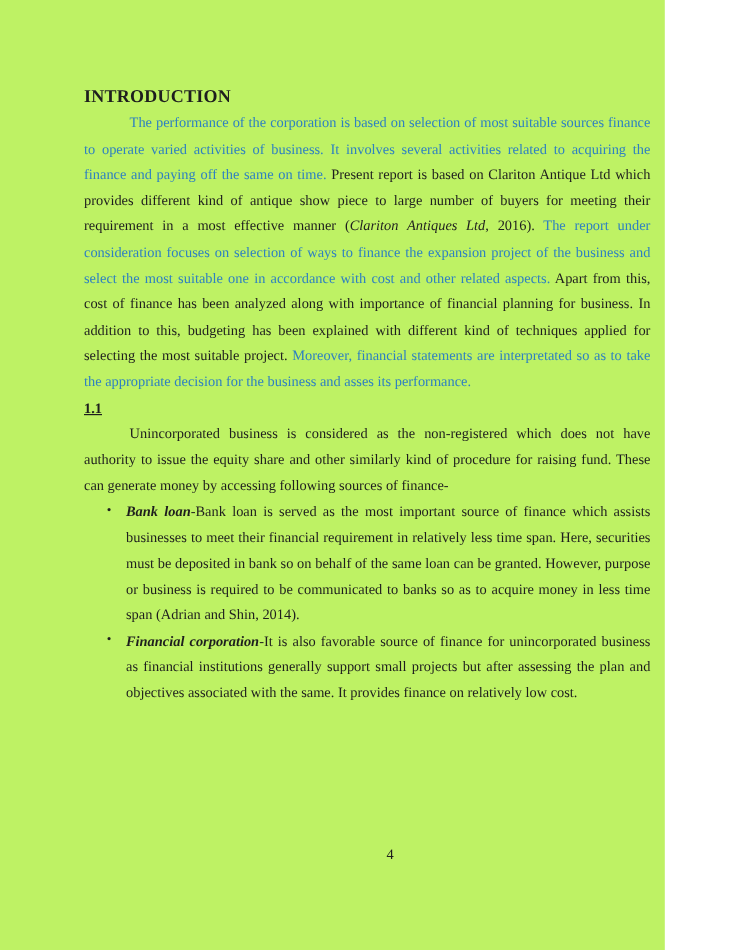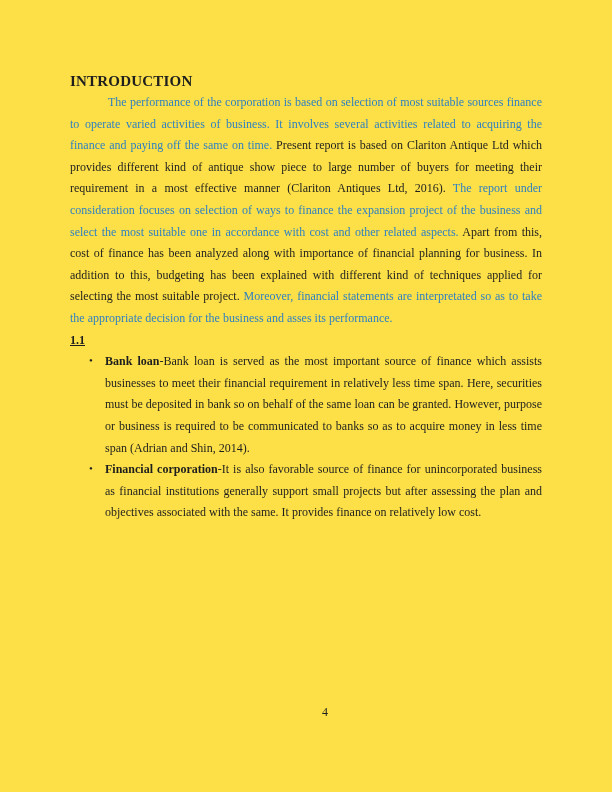--- a/index.html
+++ b/index.html
@@ -1,21 +1,21 @@
 <!DOCTYPE html>
 <html style="--accent: #2f81c1; --ink: #1e1e1e;"><head>
 <meta charset="utf-8">
 <style>
   html,body{margin:0;padding:0;}
   body{
     width:612px;height:792px;background:#ffffff;overflow:hidden;
     font-family:"Liberation Serif","DejaVu Serif",serif;
   }
   .page{
-    position:relative;width:612px;height:792px;background:#fde047;overflow:hidden;
+    position:relative;width:554px;height:792px;background:#bef264;overflow:hidden;
     color:var(--ink,#1e1e1e);
   }
   .content{
     position:absolute;left:70px;top:70px;width:472px;
   }
   .h1{
     font-size:15px;font-weight:bold;font-style:normal;
     line-height:22px;margin:0;letter-spacing:0.2px;
   }
   .h2u{
@@ -32,35 +32,36 @@
   p.para.indent{text-indent:38px;}
   ul.bullets{margin:0;padding:0;list-style:none;}
   ul.bullets li{
     position:relative;margin-left:35px;font-size:12px;line-height:21.6px;
     text-align:justify;
   }
   ul.bullets li .marker{
     position:absolute;left:-16px;top:-1px;font-size:11px;
   }
   .run-blue{color:var(--accent,#2f81c1);}
-  .run-italic{}
+  .run-italic{font-style:italic;}
   .run-bold{font-weight:bold;}
   .footer{
     position:absolute;left:38px;top:702px;width:574px;
     text-align:center;font-size:12px;line-height:21.6px;
   }
 </style>
 </head>
 <body>
 
 <div class="page">
   <main class="content" id="doc-content">
       <h2 class="h1">INTRODUCTION</h2>
       <p class="para indent"><span class="run-blue">The performance of the corporation is based on selection of most suitable sources finance to operate varied activities of business. It involves several activities related to acquiring the finance and paying off the same on time.  </span><span>Present report is based on Clariton Antique Ltd which provides different kind of antique show piece to large number of buyers for meeting their requirement in a most effective manner (</span><span class="run-italic">Clariton Antiques Ltd</span><span>, 2016). </span><span class="run-blue">The report under consideration focuses on selection of ways to finance the expansion project of the business and select the most suitable one in accordance with cost and other related aspects.</span><span>  Apart from this, cost of finance has been analyzed along with importance of financial planning for business. In addition to this, budgeting has been explained with different kind of techniques applied for selecting the most suitable project. </span><span class="run-blue">Moreover, financial statements are interpretated so as to take the appropriate decision for the business and asses its performance.</span></p>
       <h3 class="h2u">1.1</h3>
+      <p class="para indent"><span>Unincorporated business is considered as the non-registered which does not have authority to issue the equity share and other similarly kind of procedure for raising fund. These can generate money by accessing following sources of finance-</span></p>
       <ul class="bullets">
         <li><span class="marker">•</span><span class="run-italic run-bold">Bank loan</span><span>-Bank loan is served as the most important source of finance which assists businesses to meet their financial requirement in relatively less time span. Here, securities must be deposited in bank so on behalf of the same loan can be granted. However, purpose or business is required to be communicated to banks so as to acquire money in less time span (Adrian and Shin, 2014).</span></li>
         <li><span class="marker">•</span><span class="run-italic run-bold">Financial corporation</span><span>-It is also favorable source of finance for unincorporated business as financial institutions generally support small projects but after assessing the plan and objectives associated with the same. It provides finance on relatively low cost.</span></li>
       </ul>
     </main>
   <div class="footer">
     <span>4</span>
   </div>
 </div>
 

